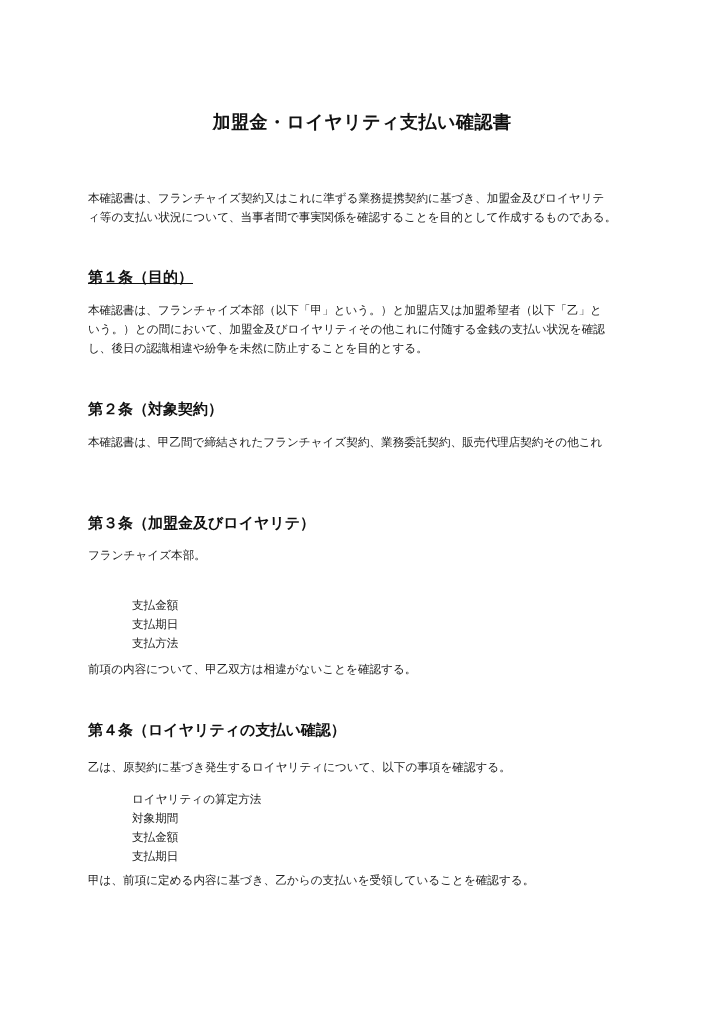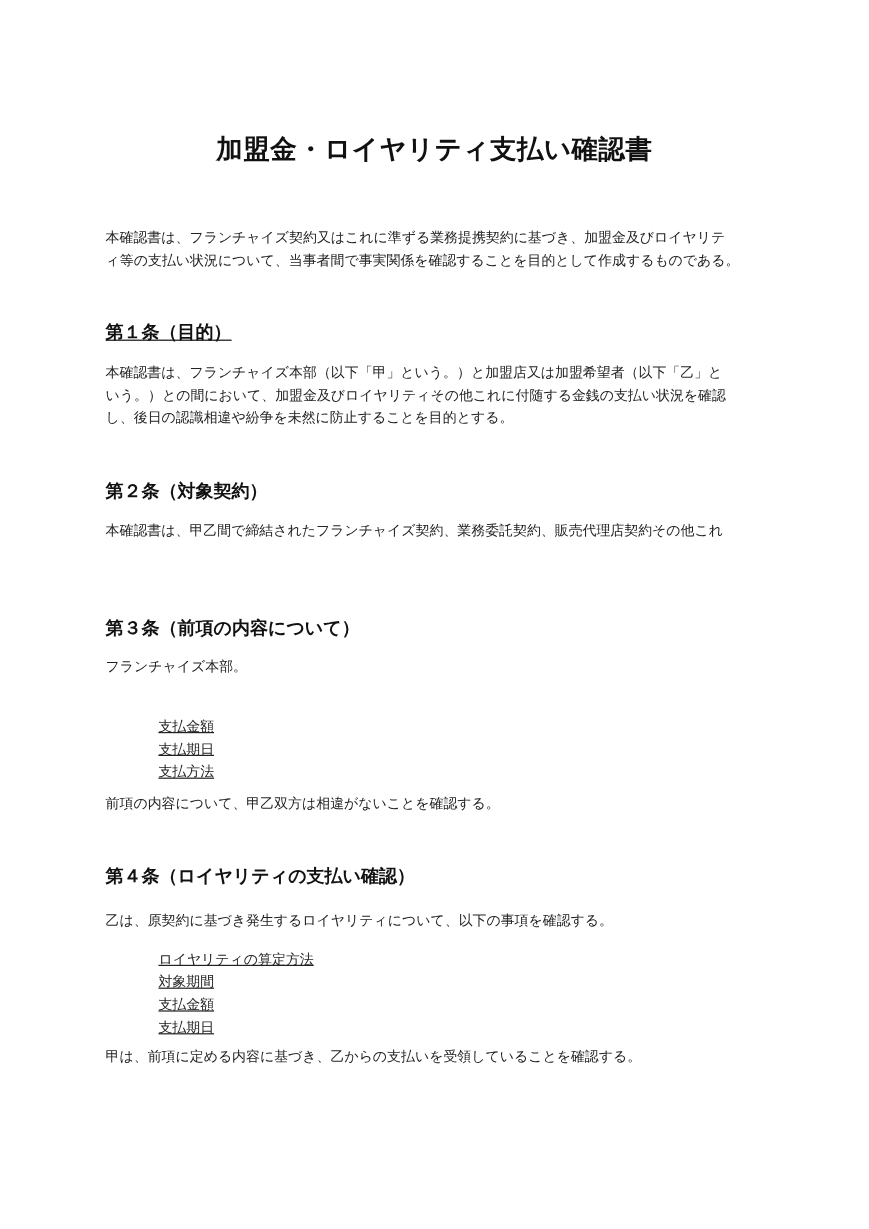--- a/index.html
+++ b/index.html
@@ -20,21 +20,21 @@
       left: 0; top: 0;
       width: 724px;
       height: 1024px;
     }
     .title {
       position: absolute;
       left: 0;
       top: 110px;
       width: 724px;
       text-align: center;
-      font-size: 22px;
+      font-size: 18px;
       font-weight: bold;
       letter-spacing: 0.5px;
       color: #111;
     }
     .para {
       position: absolute;
       left: 88px;
       width: 560px;
       font-size: 11.6px;
       line-height: 19px;
@@ -50,21 +50,21 @@
     .list {
       position: absolute;
       left: 132px;
       font-size: 11.6px;
       line-height: 19px;
       color: #222;
       margin: 0;
       padding: 0;
       list-style: none;
     }
-    .list li { margin: 0; padding: 0; text-decoration: underline; }
+    .list li { margin: 0; padding: 0; }
   </style>
 </head>
 <body>
 
 <div class="page">
 
   <div class="title">加盟金・ロイヤリティ支払い確認書</div>
 
   <div class="para" style="top:189px;">
     <div>本確認書は、フランチャイズ契約又はこれに準ずる業務提携契約に基づき、加盟金及びロイヤリテ</div>
@@ -76,21 +76,21 @@
     <div>本確認書は、フランチャイズ本部（以下「甲」という。）と加盟店又は加盟希望者（以下「乙」と</div>
     <div>いう。）との間において、加盟金及びロイヤリティその他これに付随する金銭の支払い状況を確認</div>
     <div>し、後日の認識相違や紛争を未然に防止することを目的とする。</div>
   </div>
 
   <div class="heading" style="top:400px;">第２条（対象契約）</div>
   <div class="para" style="top:433px;">
     <div>本確認書は、甲乙間で締結されたフランチャイズ契約、業務委託契約、販売代理店契約その他これ</div>
   </div>
 
-  <div class="heading" style="top:514px;">第３条（前項の内容について）</div>
+  <div class="heading" style="top:514px;">第３条（加盟金及びロイヤリテ）</div>
   <div class="para" style="top:546px;">
     <div>フランチャイズ本部。</div>
   </div>
   <ul class="list" style="top:596px;">
     <li>支払金額</li>
     <li>支払期日</li>
     <li>支払方法</li>
   </ul>
   <div class="para" style="top:660px;">前項の内容について、甲乙双方は相違がないことを確認する。</div>
 

